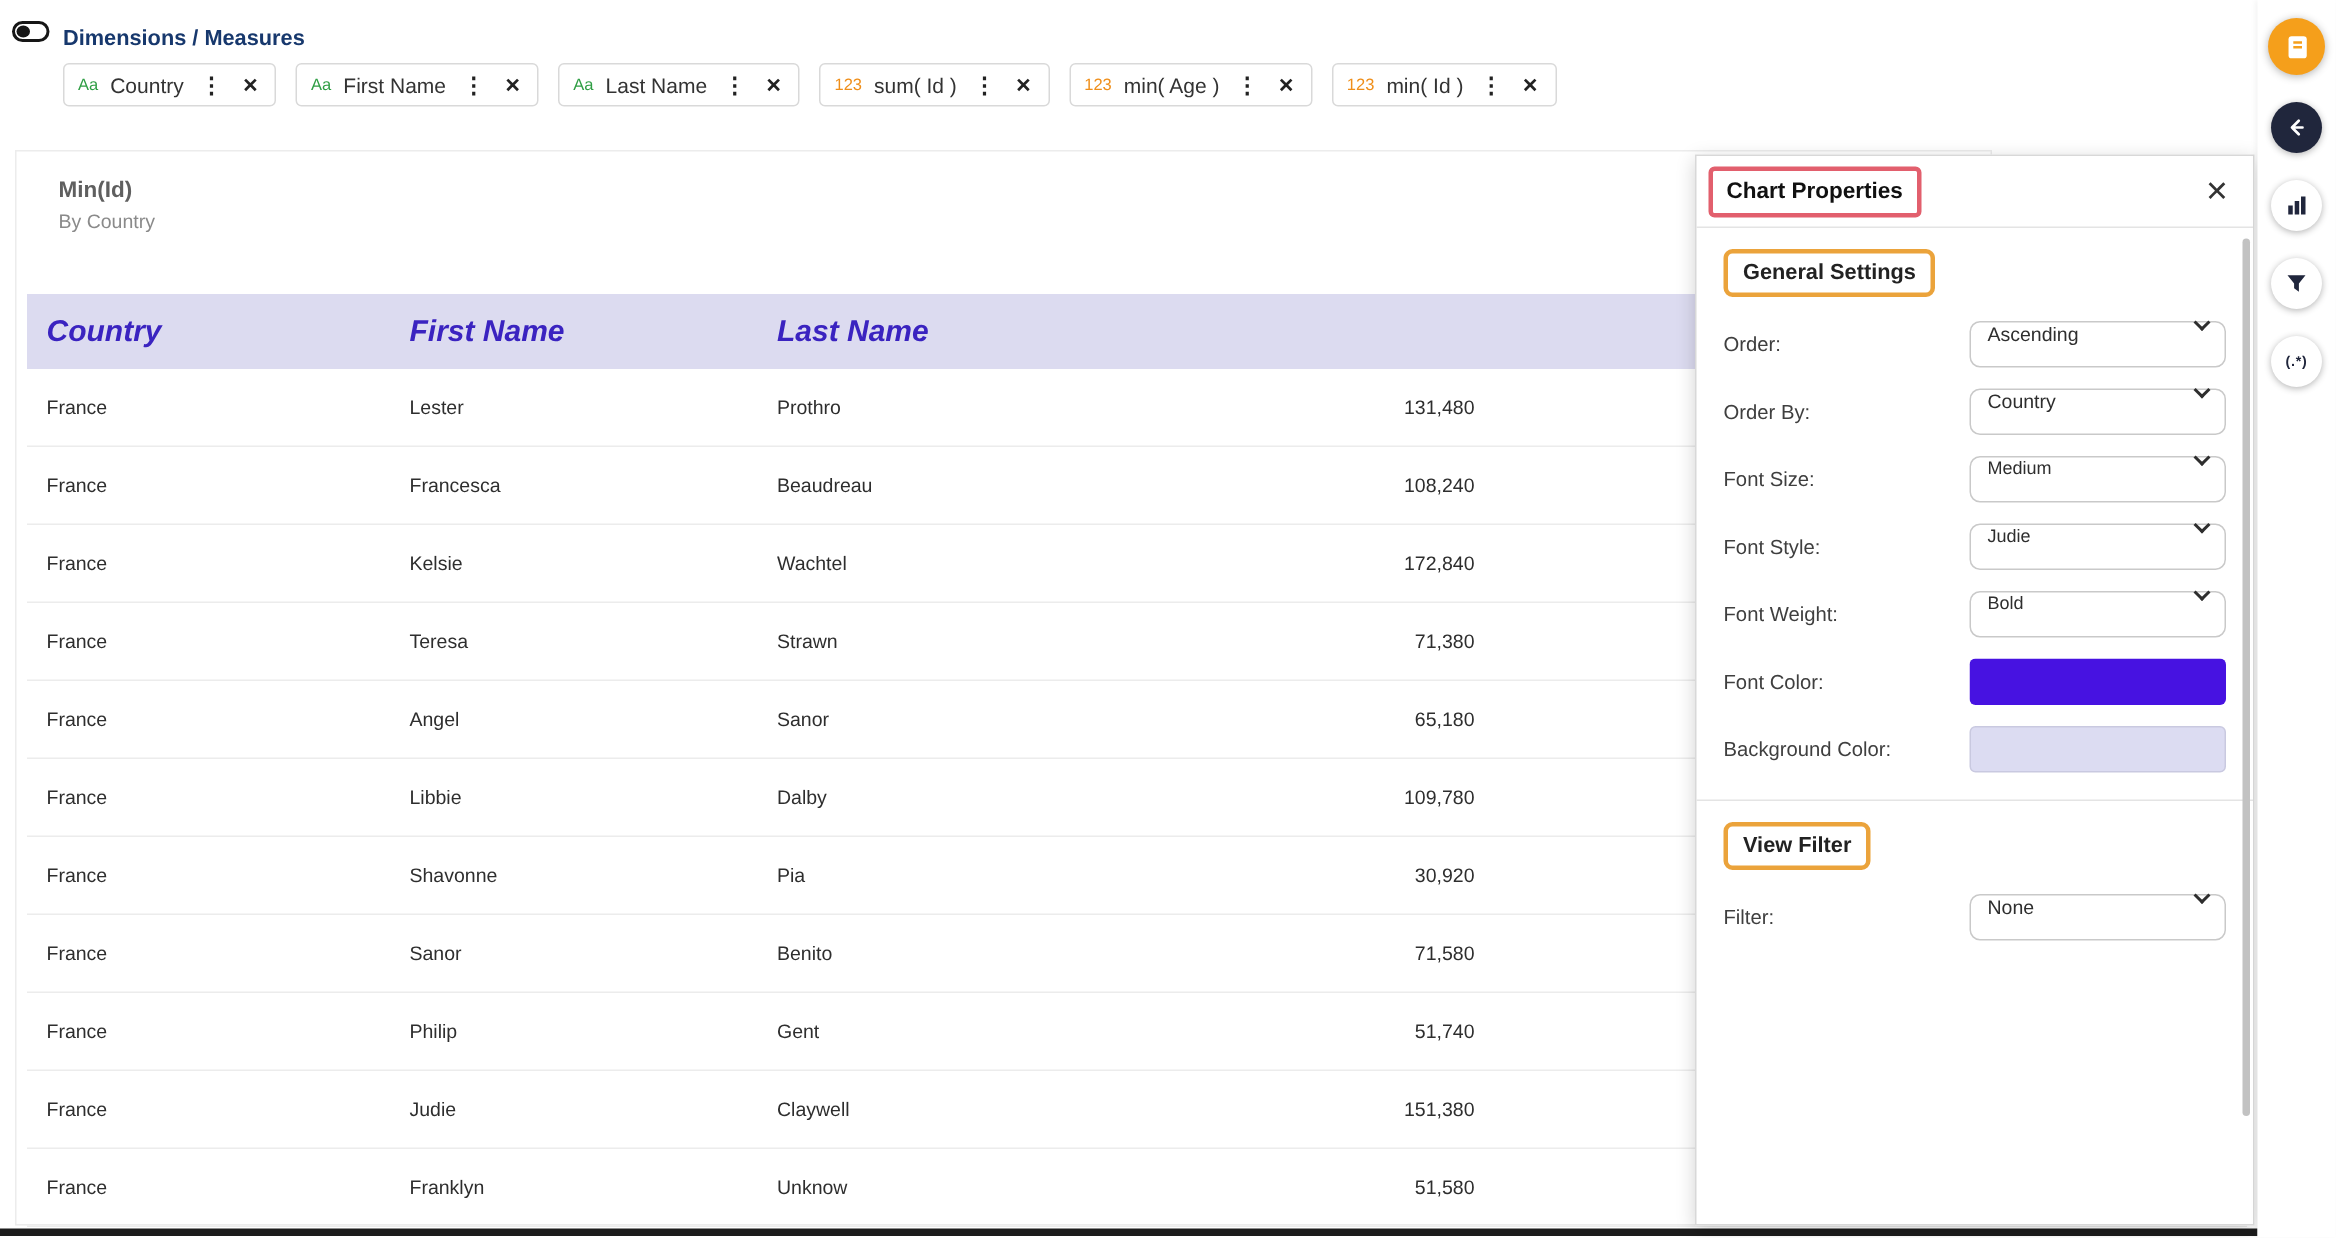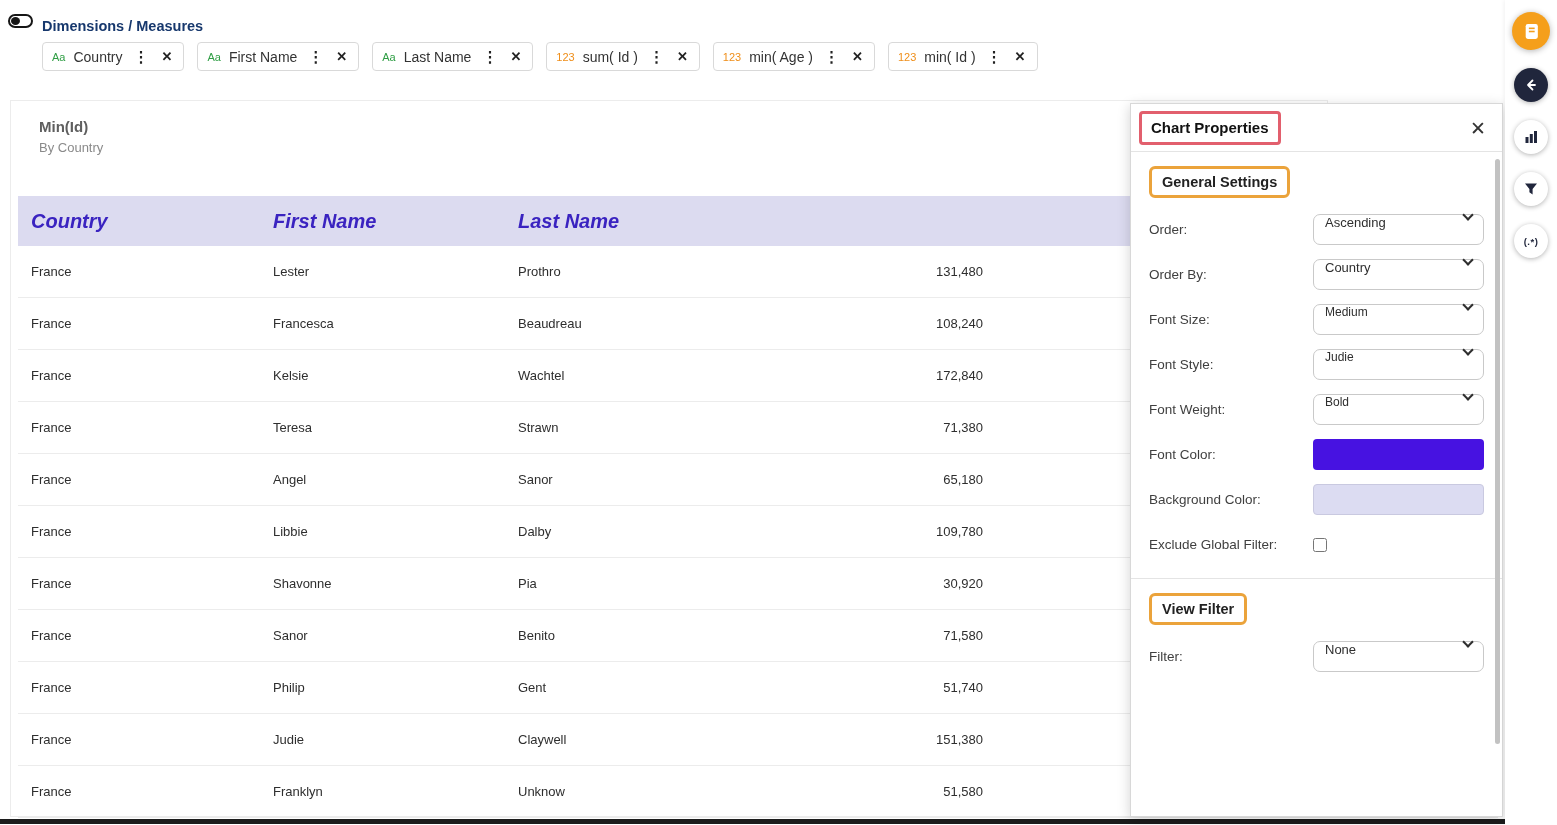--- a/index.html
+++ b/index.html
@@ -302,26 +302,20 @@
       <div class="frow">
         <span class="flabel">Font Color:</span>
         <div class="swatch" style="background: rgb(71, 18, 225);"></div>
       </div>
 
       <div class="frow">
         <span class="flabel">Background Color:</span>
         <div class="swatch light" style="background: rgb(220, 220, 242);"></div>
       </div>
 
-      <div class="frow">
-        <span class="flabel">Exclude Global Filter:</span>
-        <div class="ctrl-area">
-          <input type="checkbox" class="cbx" style="">
-        </div>
-      </div>
 
       <div class="panel-divider"></div>
 
       <span class="hl-orange">
         <span class="section-heading">View Filter</span>
       </span>
 
       <div class="frow">
         <span class="flabel">Filter:</span>
         <div class="ctrl">

